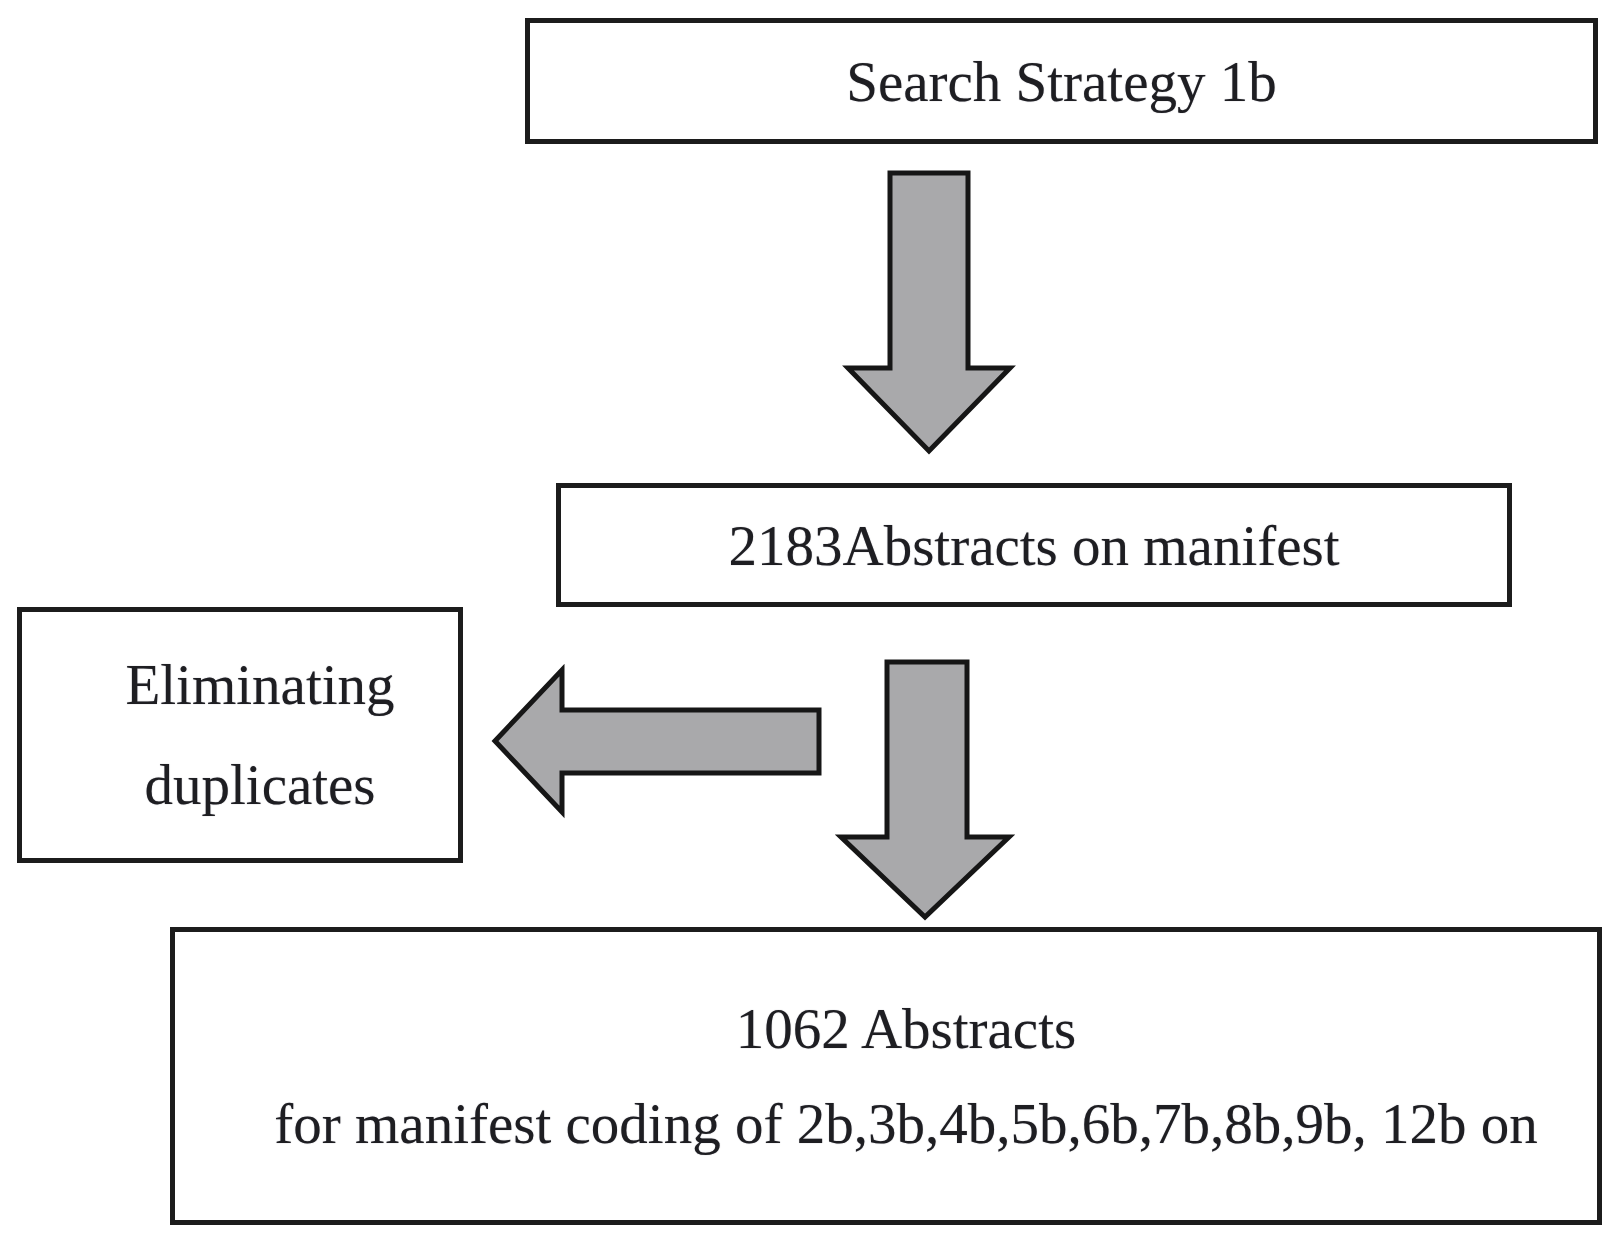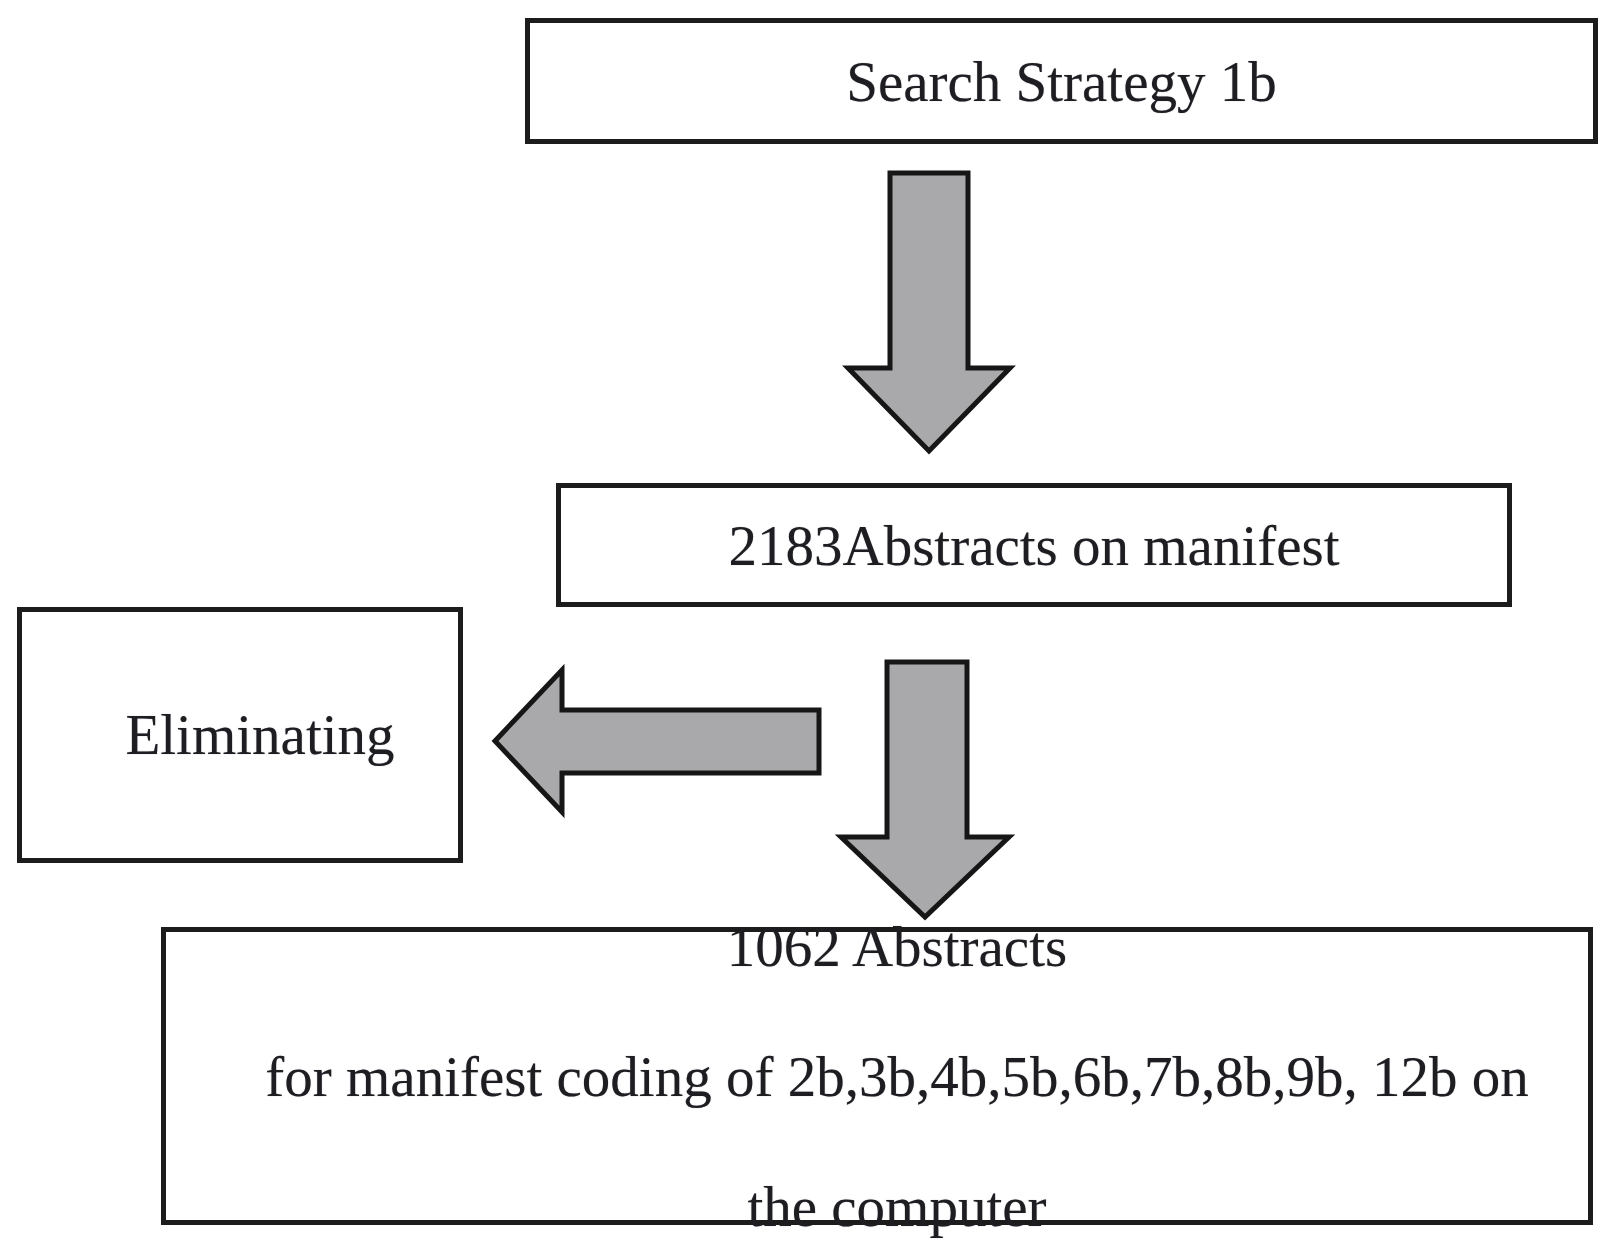--- a/index.html
+++ b/index.html
@@ -28,21 +28,21 @@
     font-size: 57px;
     text-shadow: 0 0 1px rgba(40,40,60,0.45);
   }
   .fbox.multi {
     flex-direction: column;
     padding-left: 40px;
   }
   #search-box   { left: 525px; top: 18px;  width: 1073px; height: 126px; }
   #abstracts-box{ left: 556px; top: 483px; width: 956px;  height: 124px; }
   #dup-box      { left: 17px;  top: 607px; width: 446px;  height: 256px; line-height: 100px; }
-  #final-box    { left: 161px; top: 927px; width: 1432px; height: 298px; line-height: 95px; gap: 35px; }
+  #final-box    { left: 170px; top: 927px; width: 1432px; height: 298px; line-height: 95px; }
   .arrow {
     position: absolute;
     overflow: visible;
   }
   .arrow polygon {
     stroke: #161616;
     stroke-width: 5;
     stroke-linejoin: miter;
   }
   #down-arrow-1 { left: 845px; top: 170px; }
@@ -62,29 +62,29 @@
   <svg id="down-arrow-1" class="arrow" width="168" height="284" viewBox="0 0 168 284">
     <polygon points="45,3 123,3 123,198 165,198 84,281 3,198 45,198" fill="#a9a9ab"></polygon>
   </svg>
 
   <div id="abstracts-box" class="fbox">
     <span class="line">2183Abstracts on manifest</span>
   </div>
 
   <div id="dup-box" class="fbox multi">
     <span class="line">Eliminating</span>
+    <span class="line">duplicates</span>
   </div>
 
   <svg id="left-arrow" class="arrow" width="330" height="148" viewBox="0 0 330 148">
     <polygon points="3,74 70,3 70,43 327,43 327,106 70,106 70,145" fill="#a9a9ab"></polygon>
   </svg>
 
   <svg id="down-arrow-2" class="arrow" width="174" height="262" viewBox="0 0 174 262">
     <polygon points="49,3 129,3 129,178 171,178 87,258 3,178 49,178" fill="#a9a9ab"></polygon>
   </svg>
 
   <div id="final-box" class="fbox multi">
     <span class="line">1062 Abstracts</span>
     <span class="line">for manifest coding of 2b,3b,4b,5b,6b,7b,8b,9b, 12b on</span>
-    <span class="line">the computer</span>
   </div>
 
 </div>
 
 </body></html>

